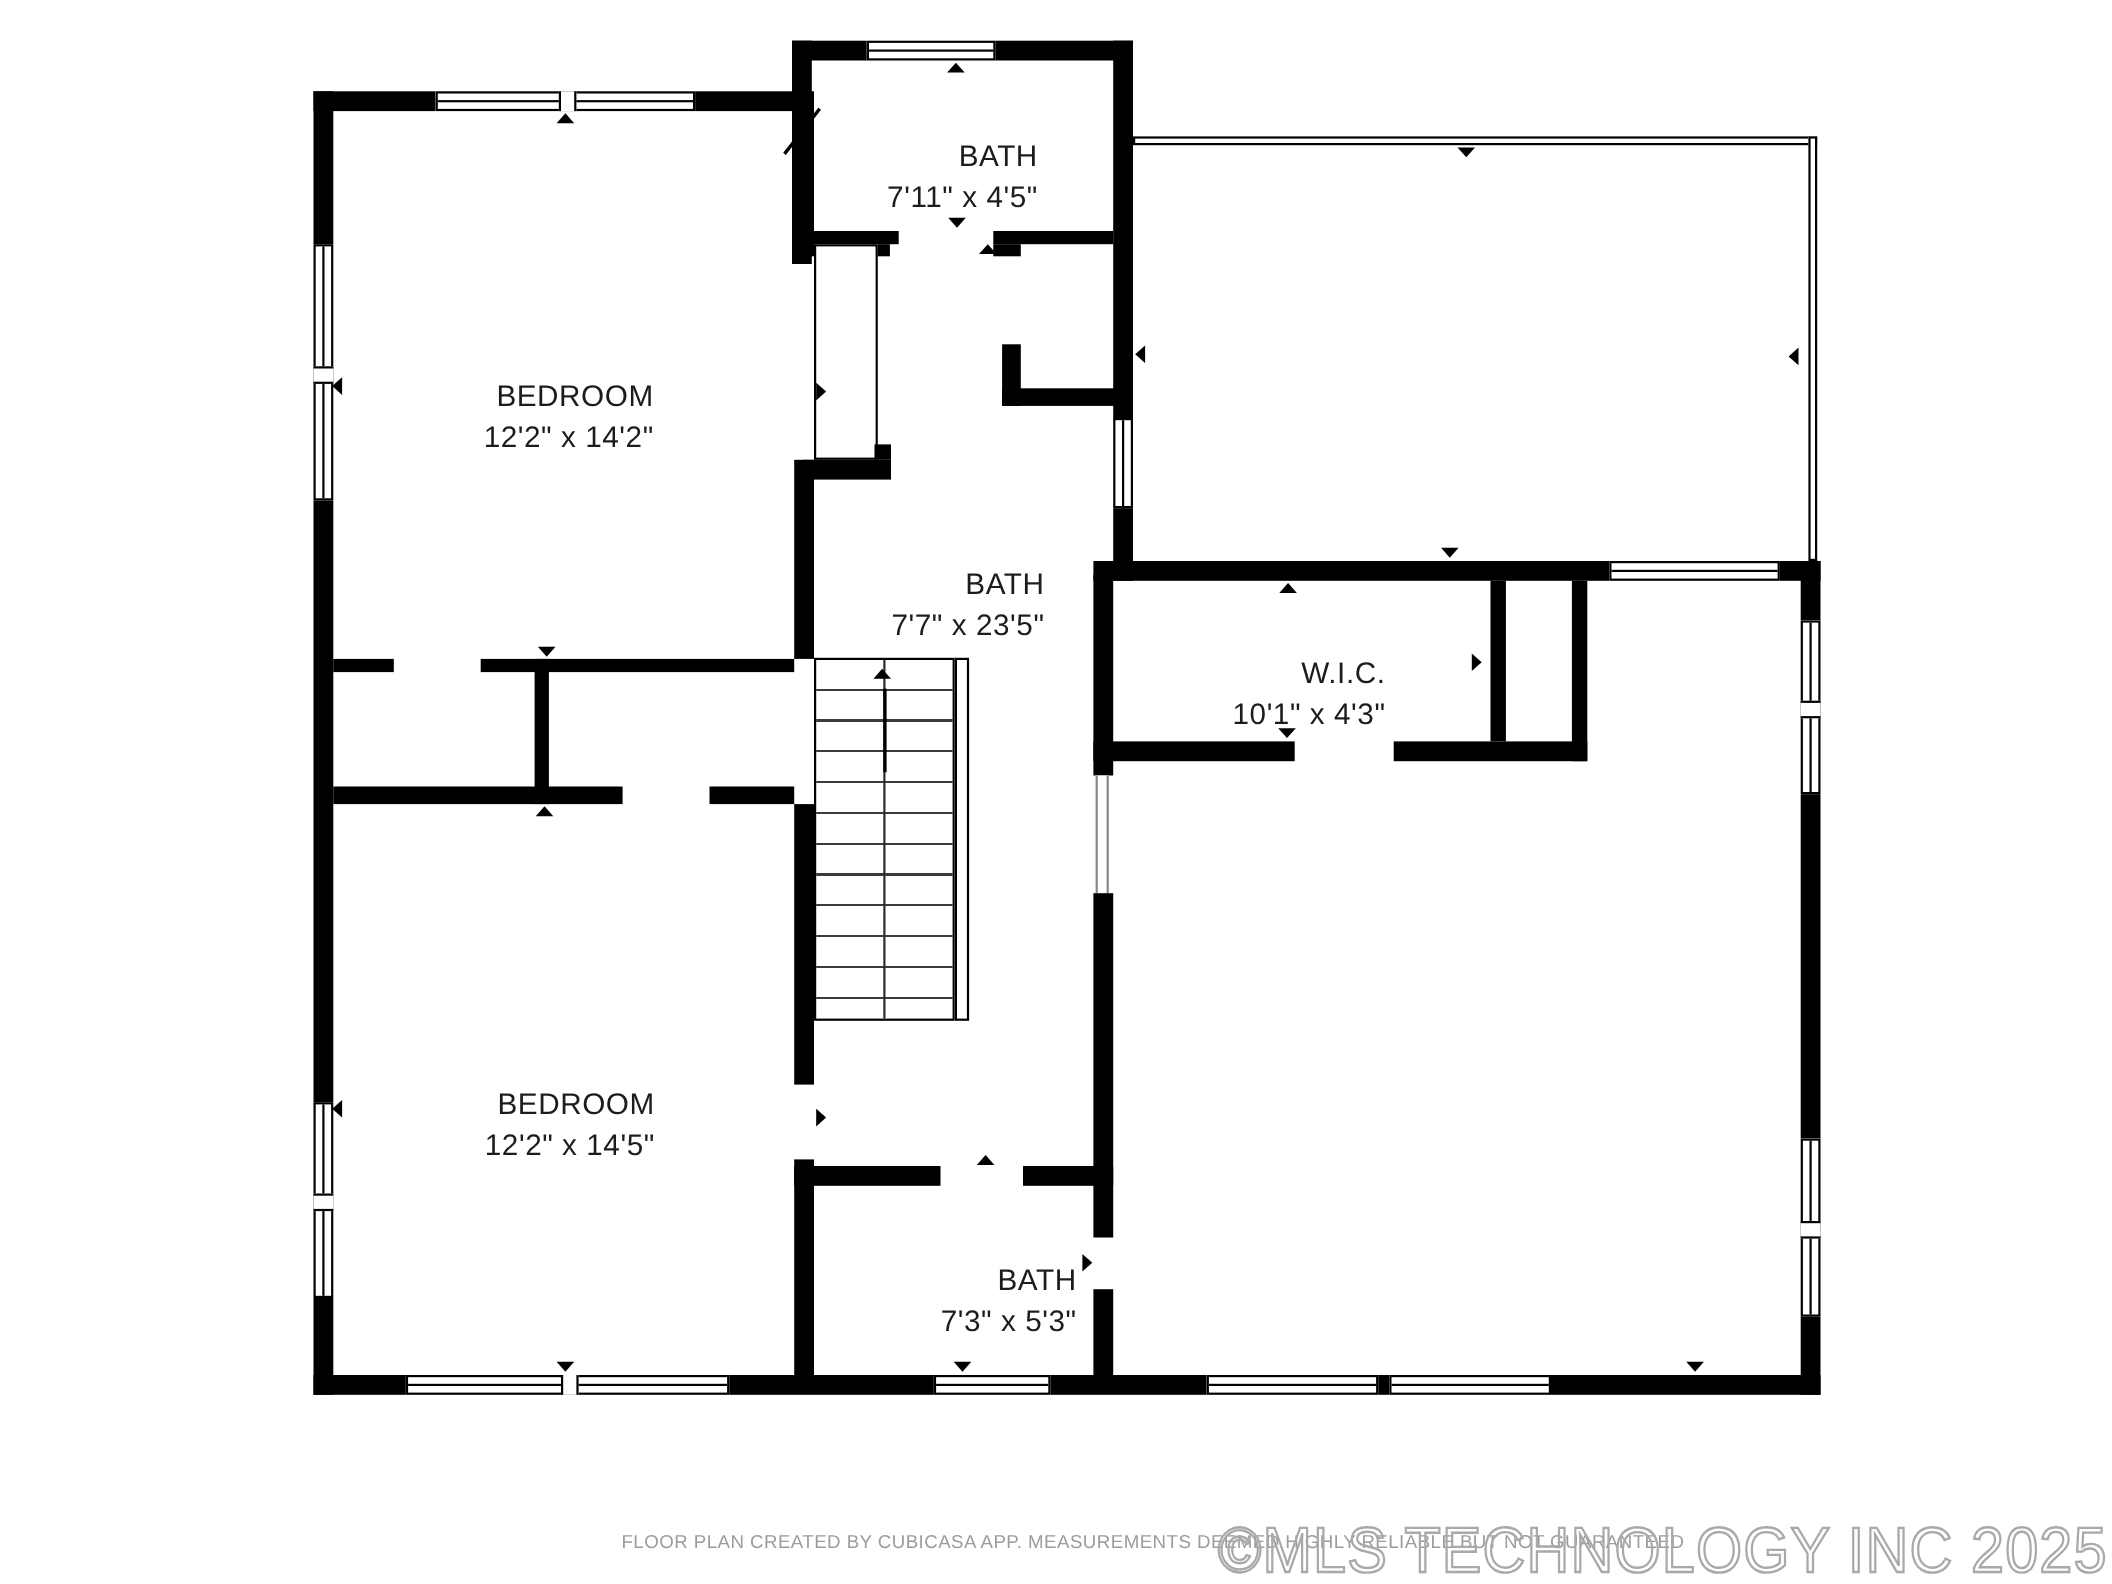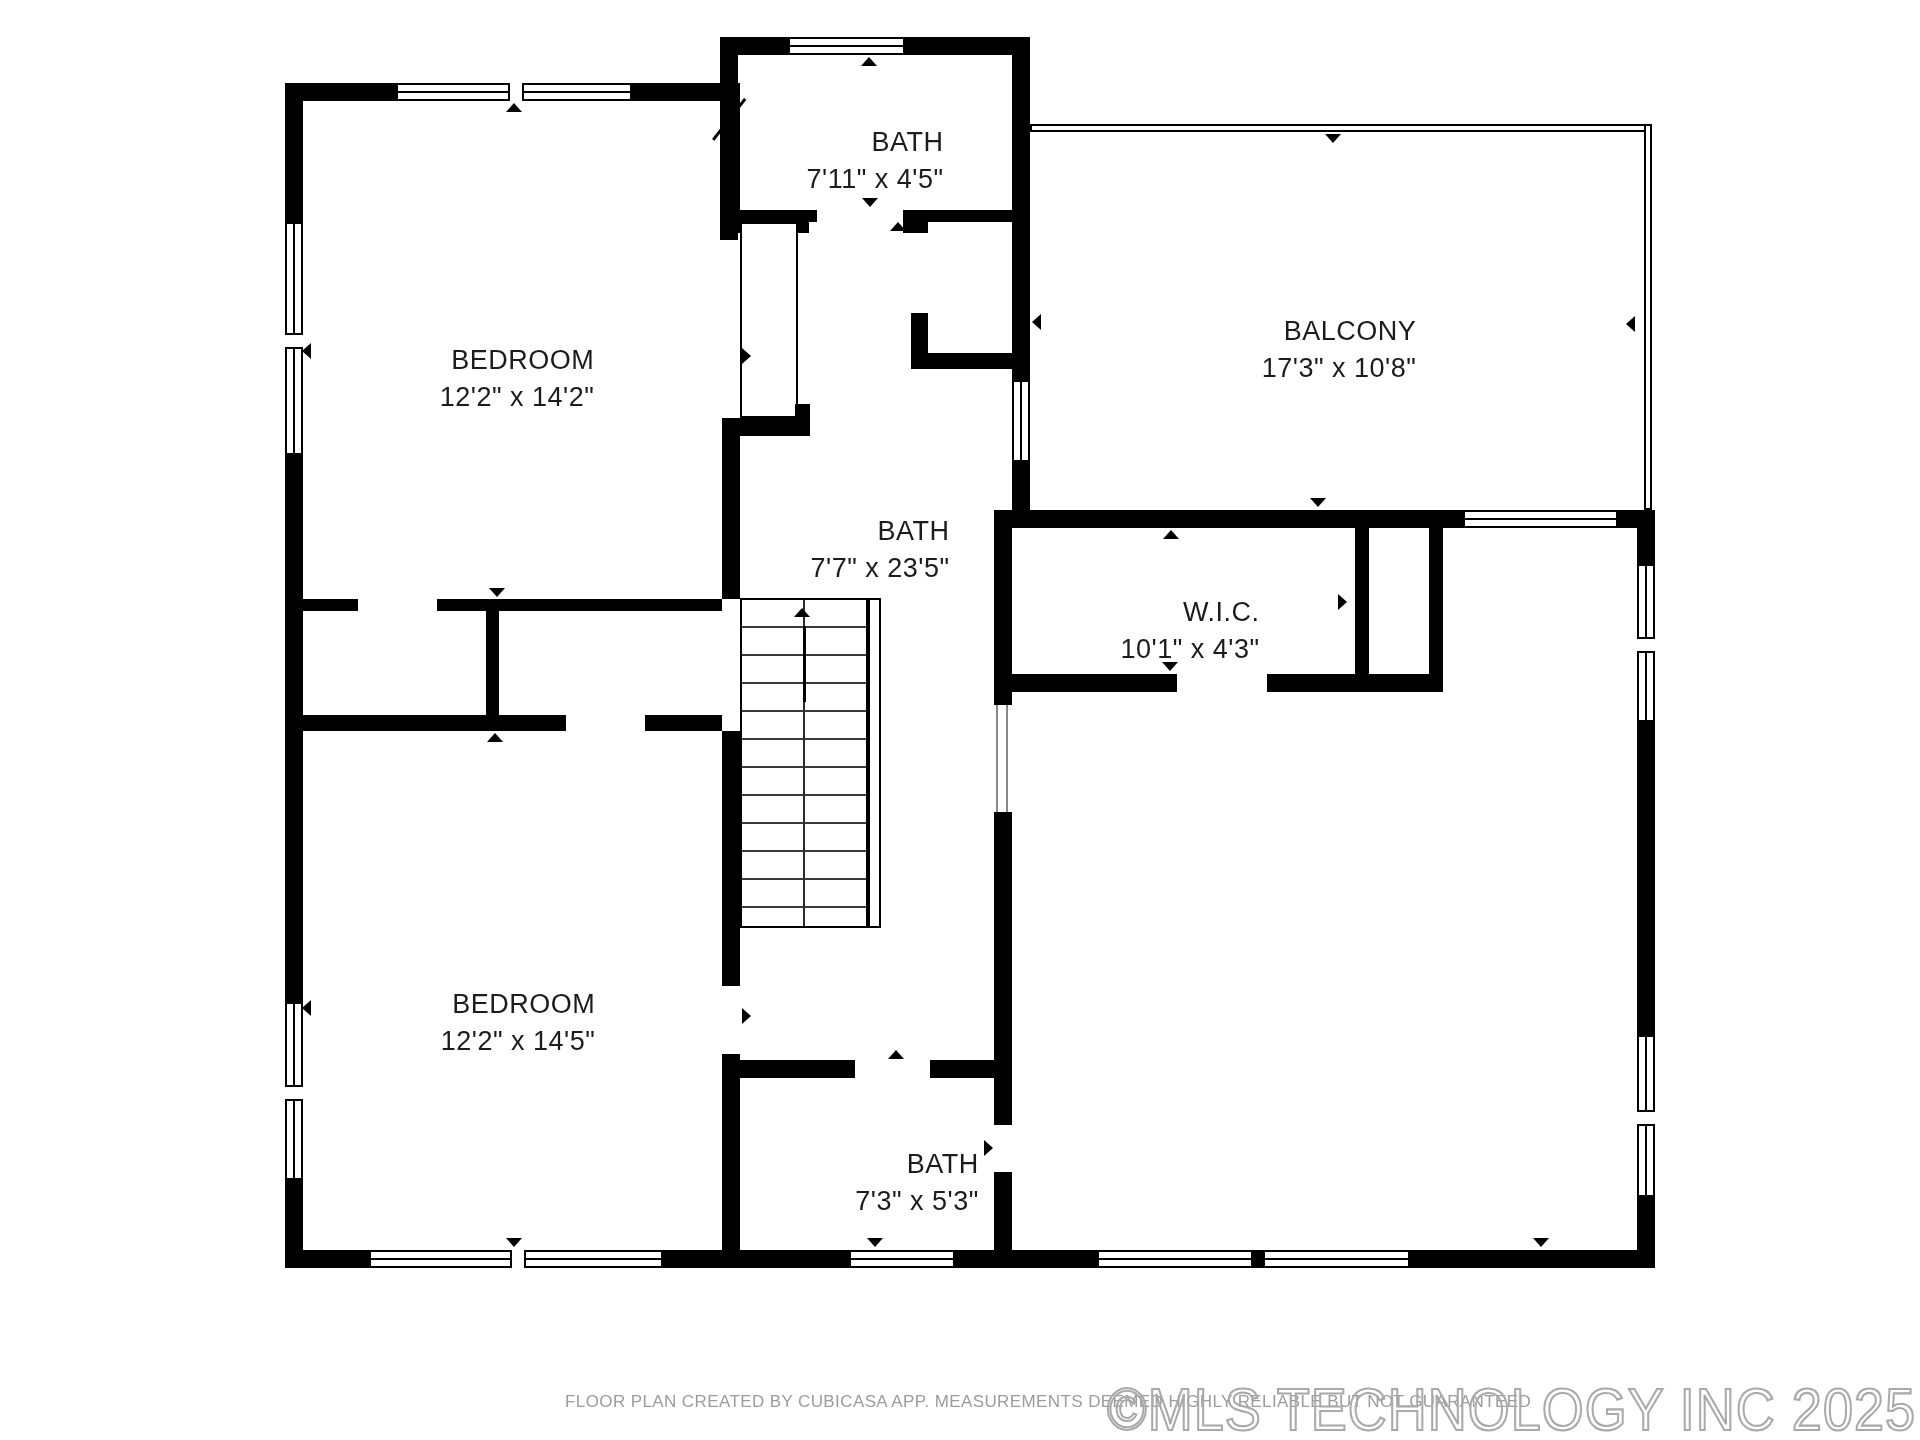--- a/index.html
+++ b/index.html
@@ -179,24 +179,20 @@
   <div class="tr left" style="left:1032px;top:314px"></div>
 
   <div class="room-label" style="left:875px;top:124px">
     <div class="rname">BATH</div>
     <div class="rdims">7'11" x 4'5"</div>
   </div>
   <div class="room-label" style="left:517px;top:342px">
     <div class="rname">BEDROOM</div>
     <div class="rdims">12'2" x 14'2"</div>
   </div>
-  <div class="room-label" style="left:1339px;top:313px">
-    <div class="rname">BALCONY</div>
-    <div class="rdims">17'3" x 10'8"</div>
-  </div>
   <div class="room-label" style="left:880px;top:513px">
     <div class="rname">BATH</div>
     <div class="rdims">7'7" x 23'5"</div>
   </div>
   <div class="room-label" style="left:1190px;top:594px">
     <div class="rname">W.I.C.</div>
     <div class="rdims">10'1" x 4'3"</div>
   </div>
   <div class="room-label" style="left:518px;top:986px">
     <div class="rname">BEDROOM</div>

